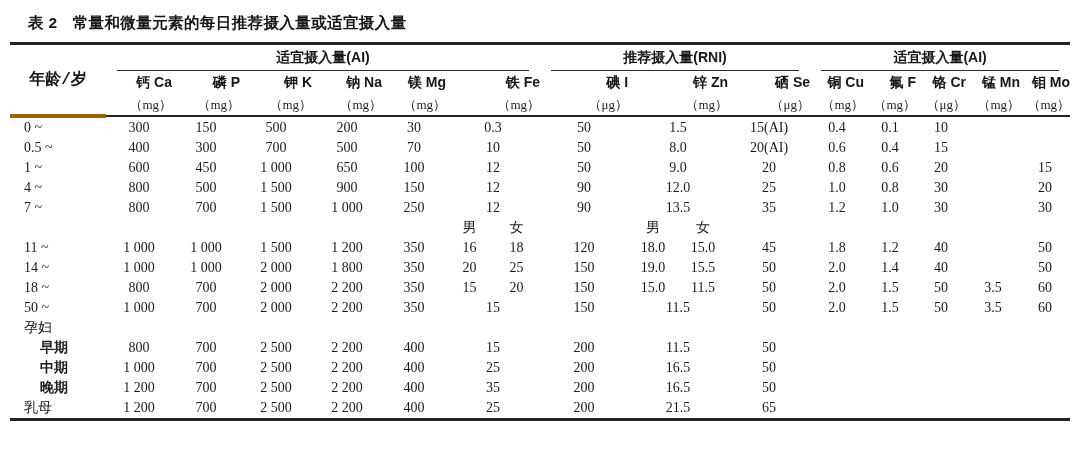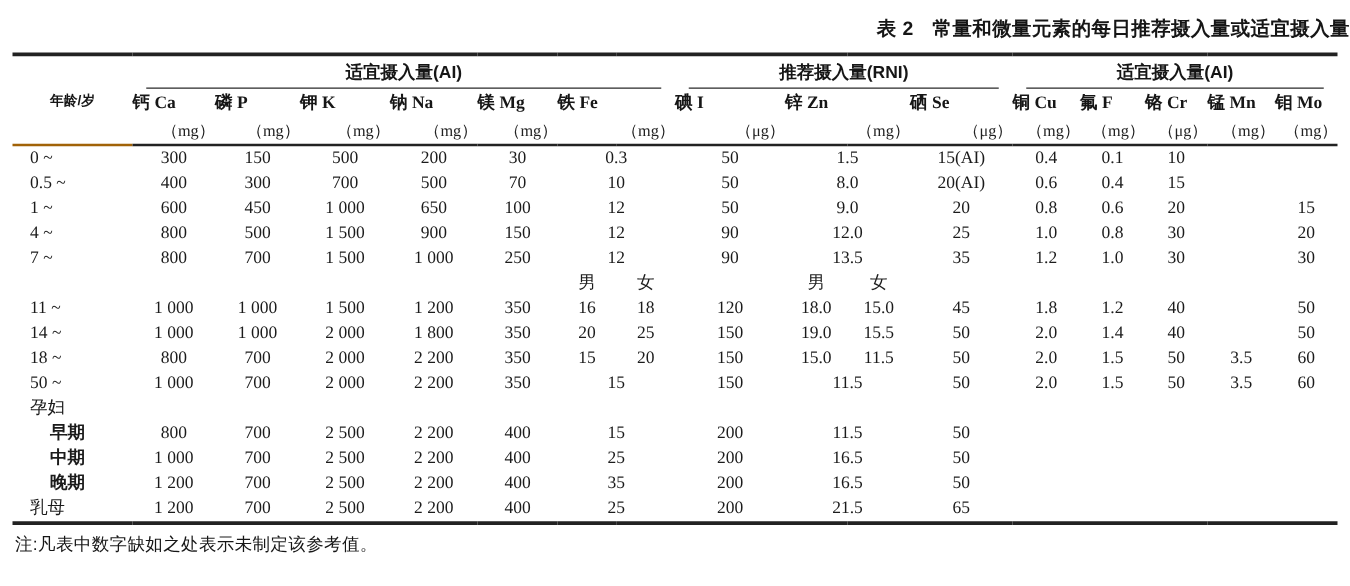--- a/index.html
+++ b/index.html
@@ -2,50 +2,50 @@
 <html><head>
 <meta charset="utf-8">
 <style>
   html,body{margin:0;padding:0;}
   body{
     width:1080px;height:469px;overflow:hidden;background:#ffffff;
     color:#1b1b1b;font-family:"Liberation Serif",serif;
   }
   .page{width:1080px;height:469px;position:relative;}
   .title{
-    text-align:right;padding:13px 0 8px 0;
+    text-align:left;padding:13px 0 8px 0;
     font-family:"Liberation Sans",sans-serif;font-weight:700;font-size:15.5px;
-    letter-spacing:0.4px;color:#161616;
+    letter-spacing:0.4px;color:#161616;margin-left:28px;
   }
   .title .title-gap{display:inline-block;width:15px;}
   table.nutrition{
     width:1060px;margin:0 10px;border-collapse:collapse;table-layout:fixed;
     border-top:3px solid #222;border-bottom:3px solid #222;
   }
   col.c-age{width:96px;}  col.c-ca{width:66px;}  col.c-p{width:68px;}
   col.c-k{width:72px;}    col.c-na{width:70px;}  col.c-mg{width:64px;}
   col.c-fem{width:47px;}  col.c-fef{width:47px;} col.c-i{width:88px;}
   col.c-znm{width:50px;}  col.c-znf{width:50px;} col.c-se{width:82px;}
   col.c-cu{width:54px;}   col.c-f{width:52px;}   col.c-cr{width:50px;}
   col.c-mn{width:54px;}   col.c-mo{width:50px;}
   thead th{padding:0;font-weight:normal;vertical-align:middle;}
   th.age-hd{
-    font-family:Liberation Sans, sans-serif;font-weight:600;font-size:11px;
-    text-align:center;border-bottom:2px solid #a16207;color:#161616;
+    font-family:Liberation Mono, monospace;font-weight:600;font-size:16px;
+    text-align:center;border-bottom:4px solid #a16207;color:#161616;
   }
   th.grp{vertical-align:top;margin-top:36px;}
   th.grp .grp-inner{
     margin:0 11px;padding:4px 0 3px 0;border-bottom:1.2px solid #2a2a2a;
     font-family:"Liberation Sans",sans-serif;font-weight:600;font-size:14px;
     text-align:center;color:#161616;white-space:nowrap;
   }
   tr.col-row th{border-bottom:2px solid #222;}
   .col-name{
-    font-family:Liberation Serif, serif;font-weight:600;font-size:14px;
-    line-height:23px;text-align:left;color:#161616;white-space:nowrap;
+    font-family:Liberation Sans, sans-serif;font-weight:600;font-size:14px;
+    line-height:23px;text-align:right;color:#161616;white-space:nowrap;
   }
   .col-unit{
     font-family:"Liberation Serif",serif;font-weight:400;font-size:13px;
     line-height:21px;text-align:right;color:#222;white-space:nowrap;
   }
   tbody td{
     font-size:14px;height:20px;line-height:20px;text-align:center;
     padding:0;white-space:nowrap;overflow:hidden;color:#1b1b1b;
   }
   td.row-label{text-align:left;padding-left:14px;}
@@ -404,15 +404,14 @@
           <td>65</td>
           <td></td>
           <td></td>
           <td></td>
           <td></td>
           <td></td>
         </tr>
       </tbody>
   </table>
 
-  <div class="note">注:凡表中数字缺如之处表示未制定该参考值。</div>
 
 </div>
 
 </body></html>

